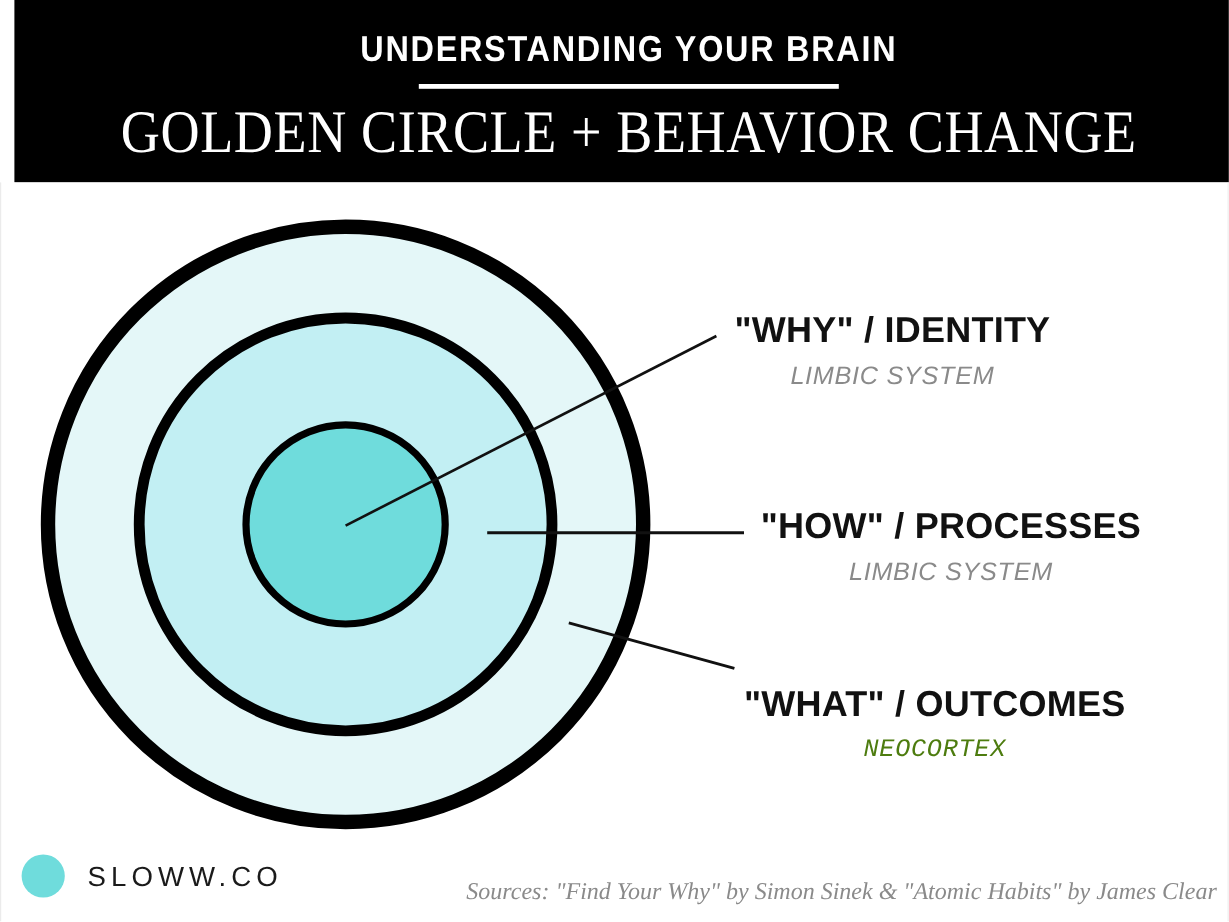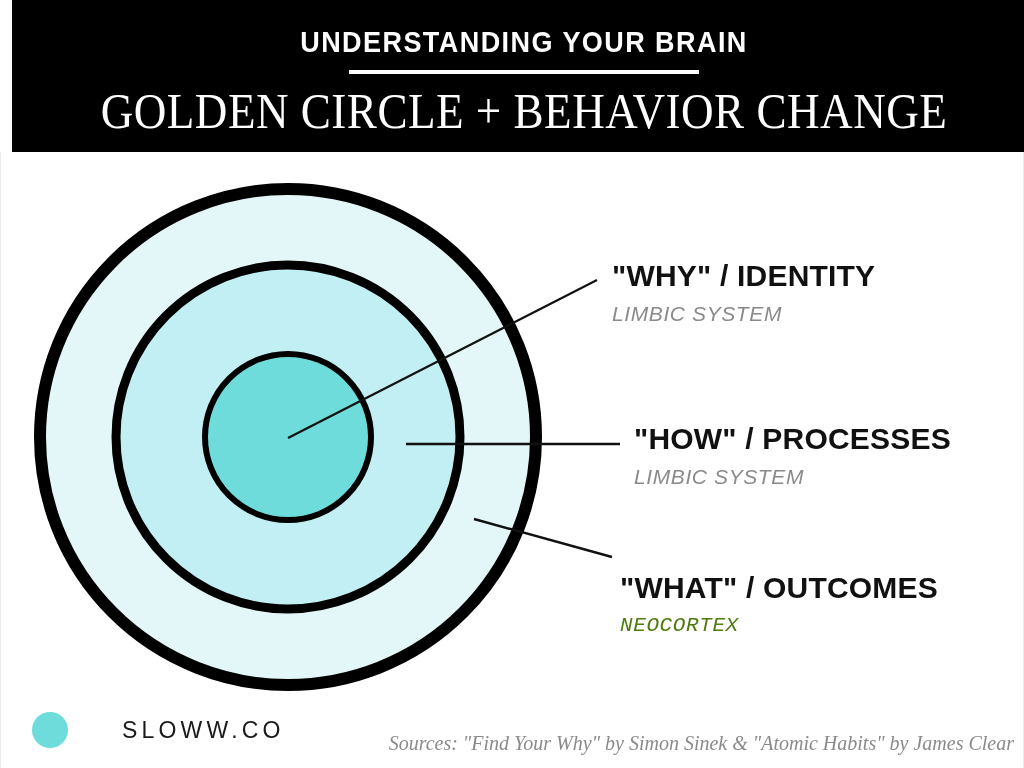--- a/index.html
+++ b/index.html
@@ -91,38 +91,38 @@
     line-height: 1.05;
   }
   .label-sub {
     color: #8a8a8a;
     font-family: "Liberation Sans", sans-serif;
     font-style: italic;
     font-size: 21px;
     letter-spacing: 0.6px;
     line-height: 1.05;
     margin-top: 11px;
+    text-align: center;
   }
 
   #label-why  { left: 612px; top: 260px; }
   #label-how  { left: 634px; top: 423px; }
   #label-what { left: 620px; top: 572px; }
 
   
   .footer {
     position: absolute;
     left: 0; top: 690px;
     width: 1024px; height: 78px;
   }
   .brand {
     position: absolute;
-    left: 32px; top: 22px;
+    left: 18px; top: 22px;
     display: flex;
     align-items: center;
-    gap: 35px;
   }
   .brand-dot {
     width: 36px; height: 36px;
     border-radius: 50%;
     background: #6fdcdc;
   }
   .brand-name {
     margin-left: 19px;
     color: #1a1a1a;
     font-family: "Liberation Sans", sans-serif;

